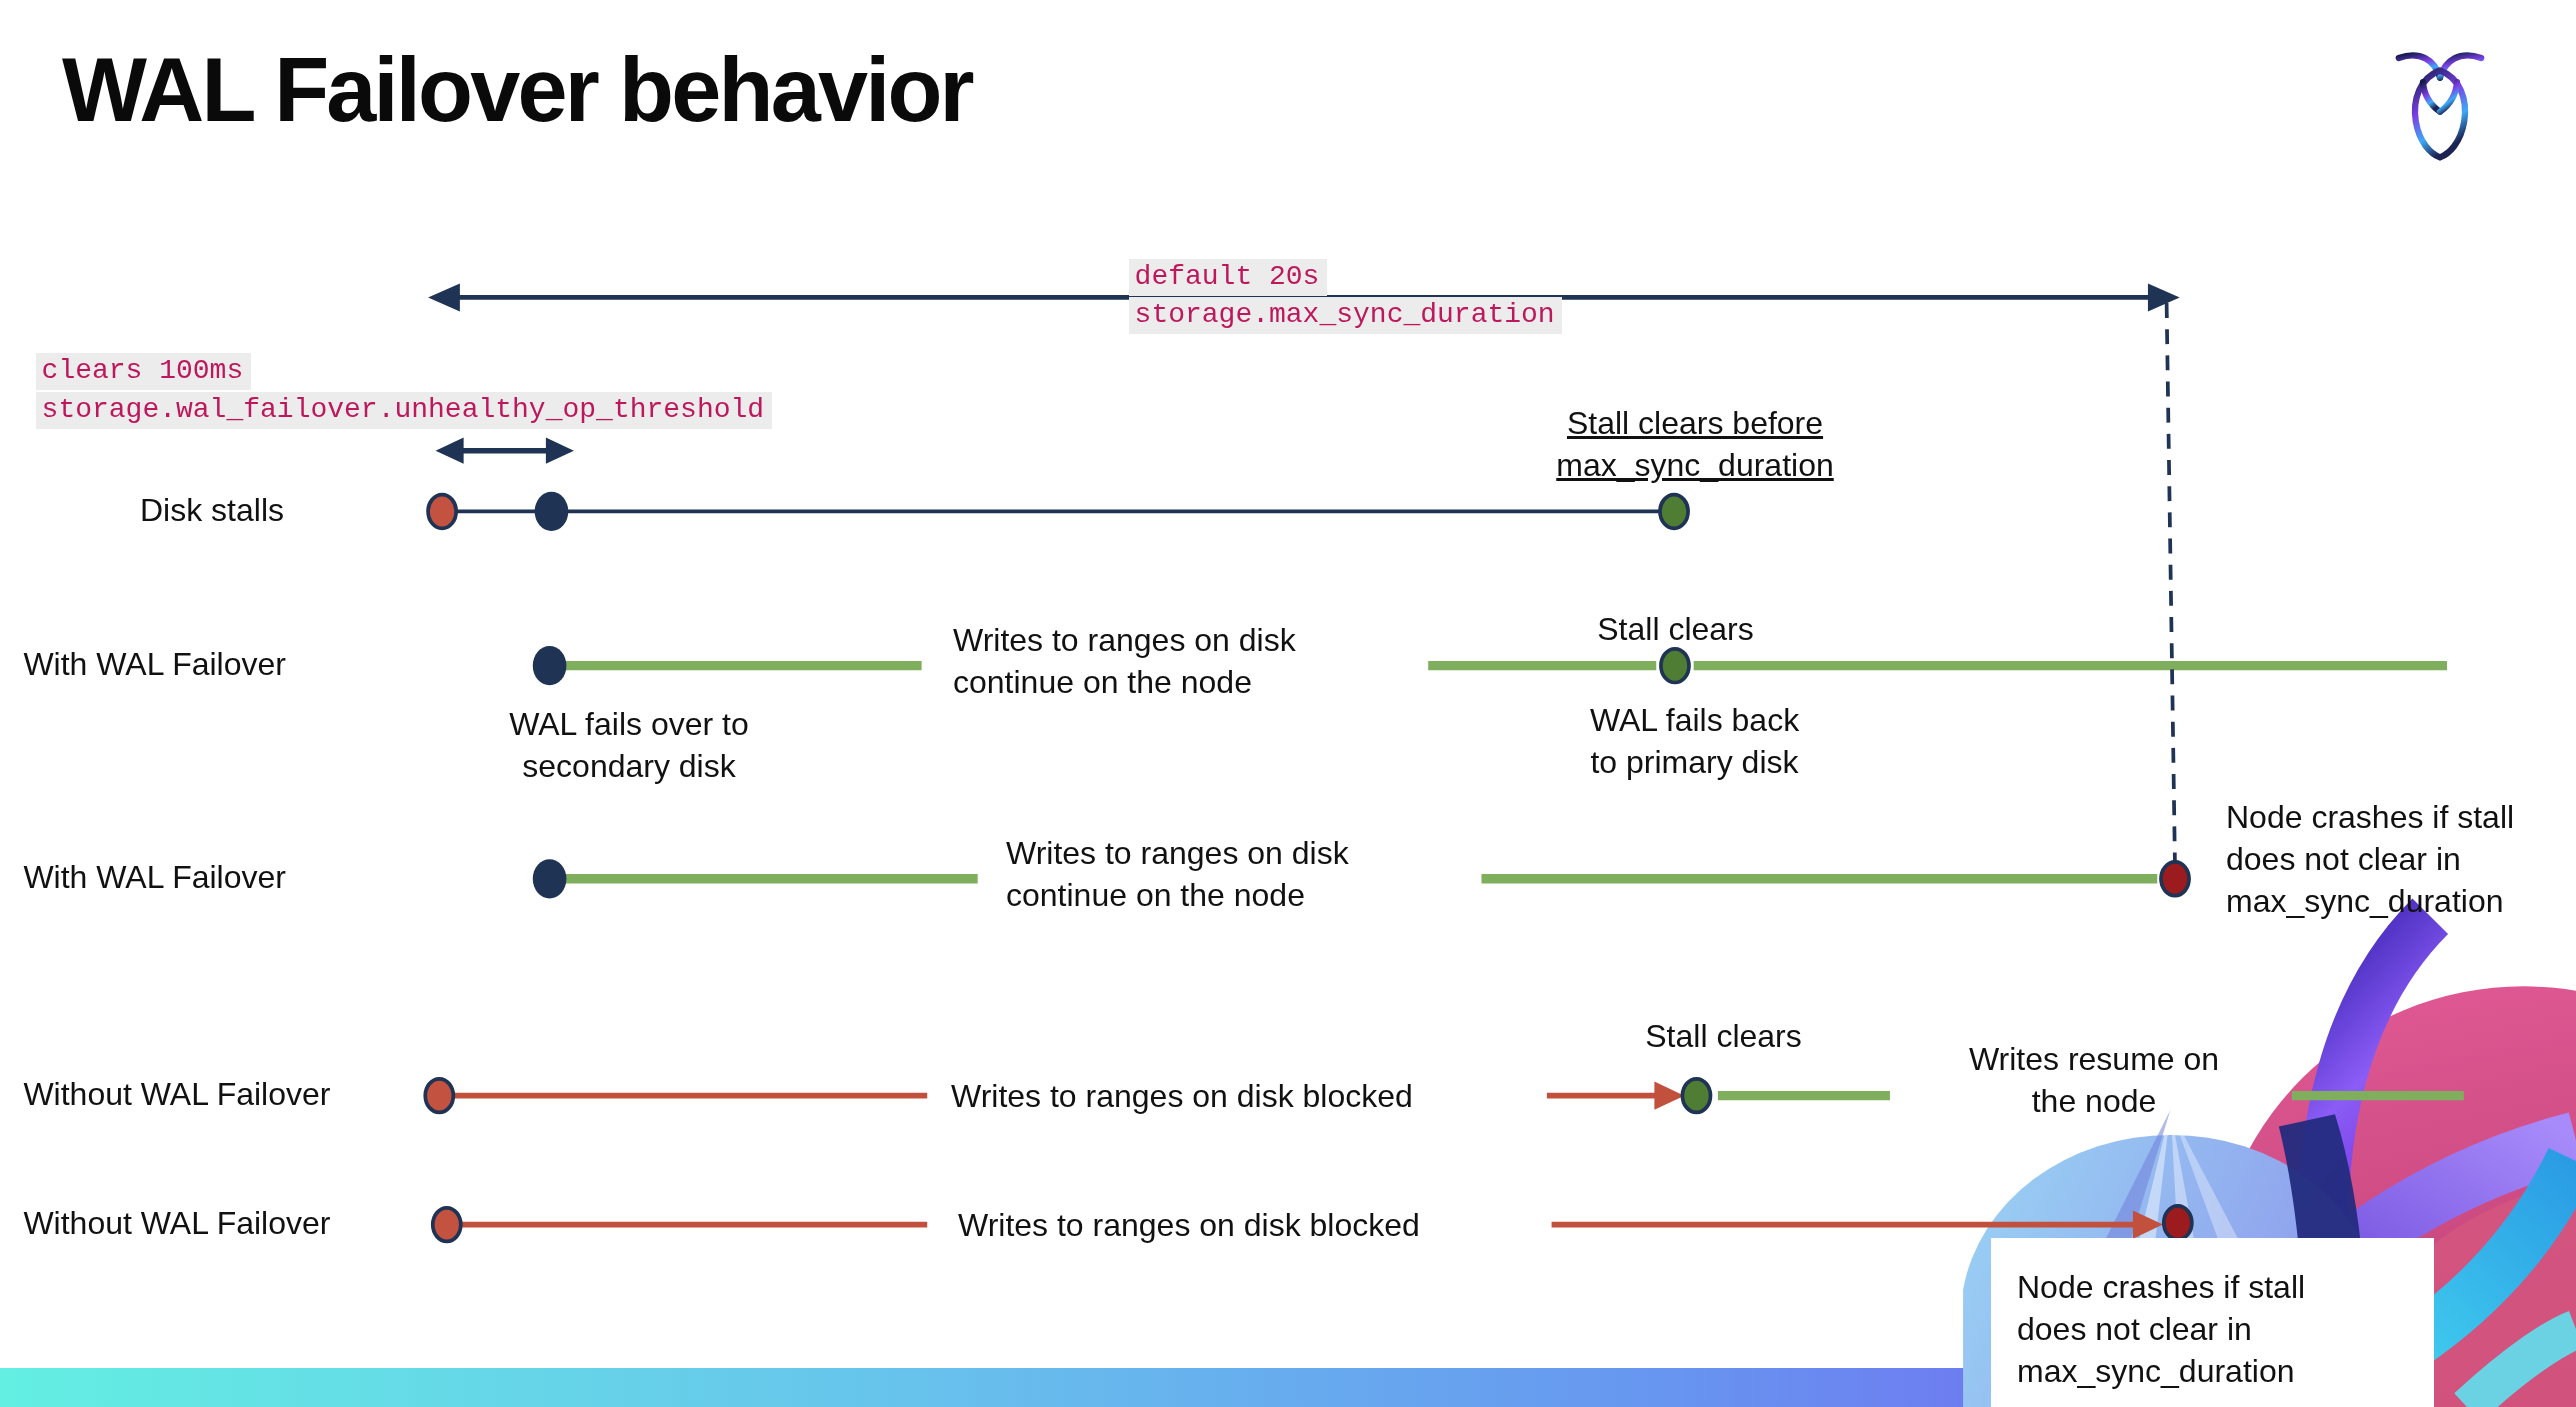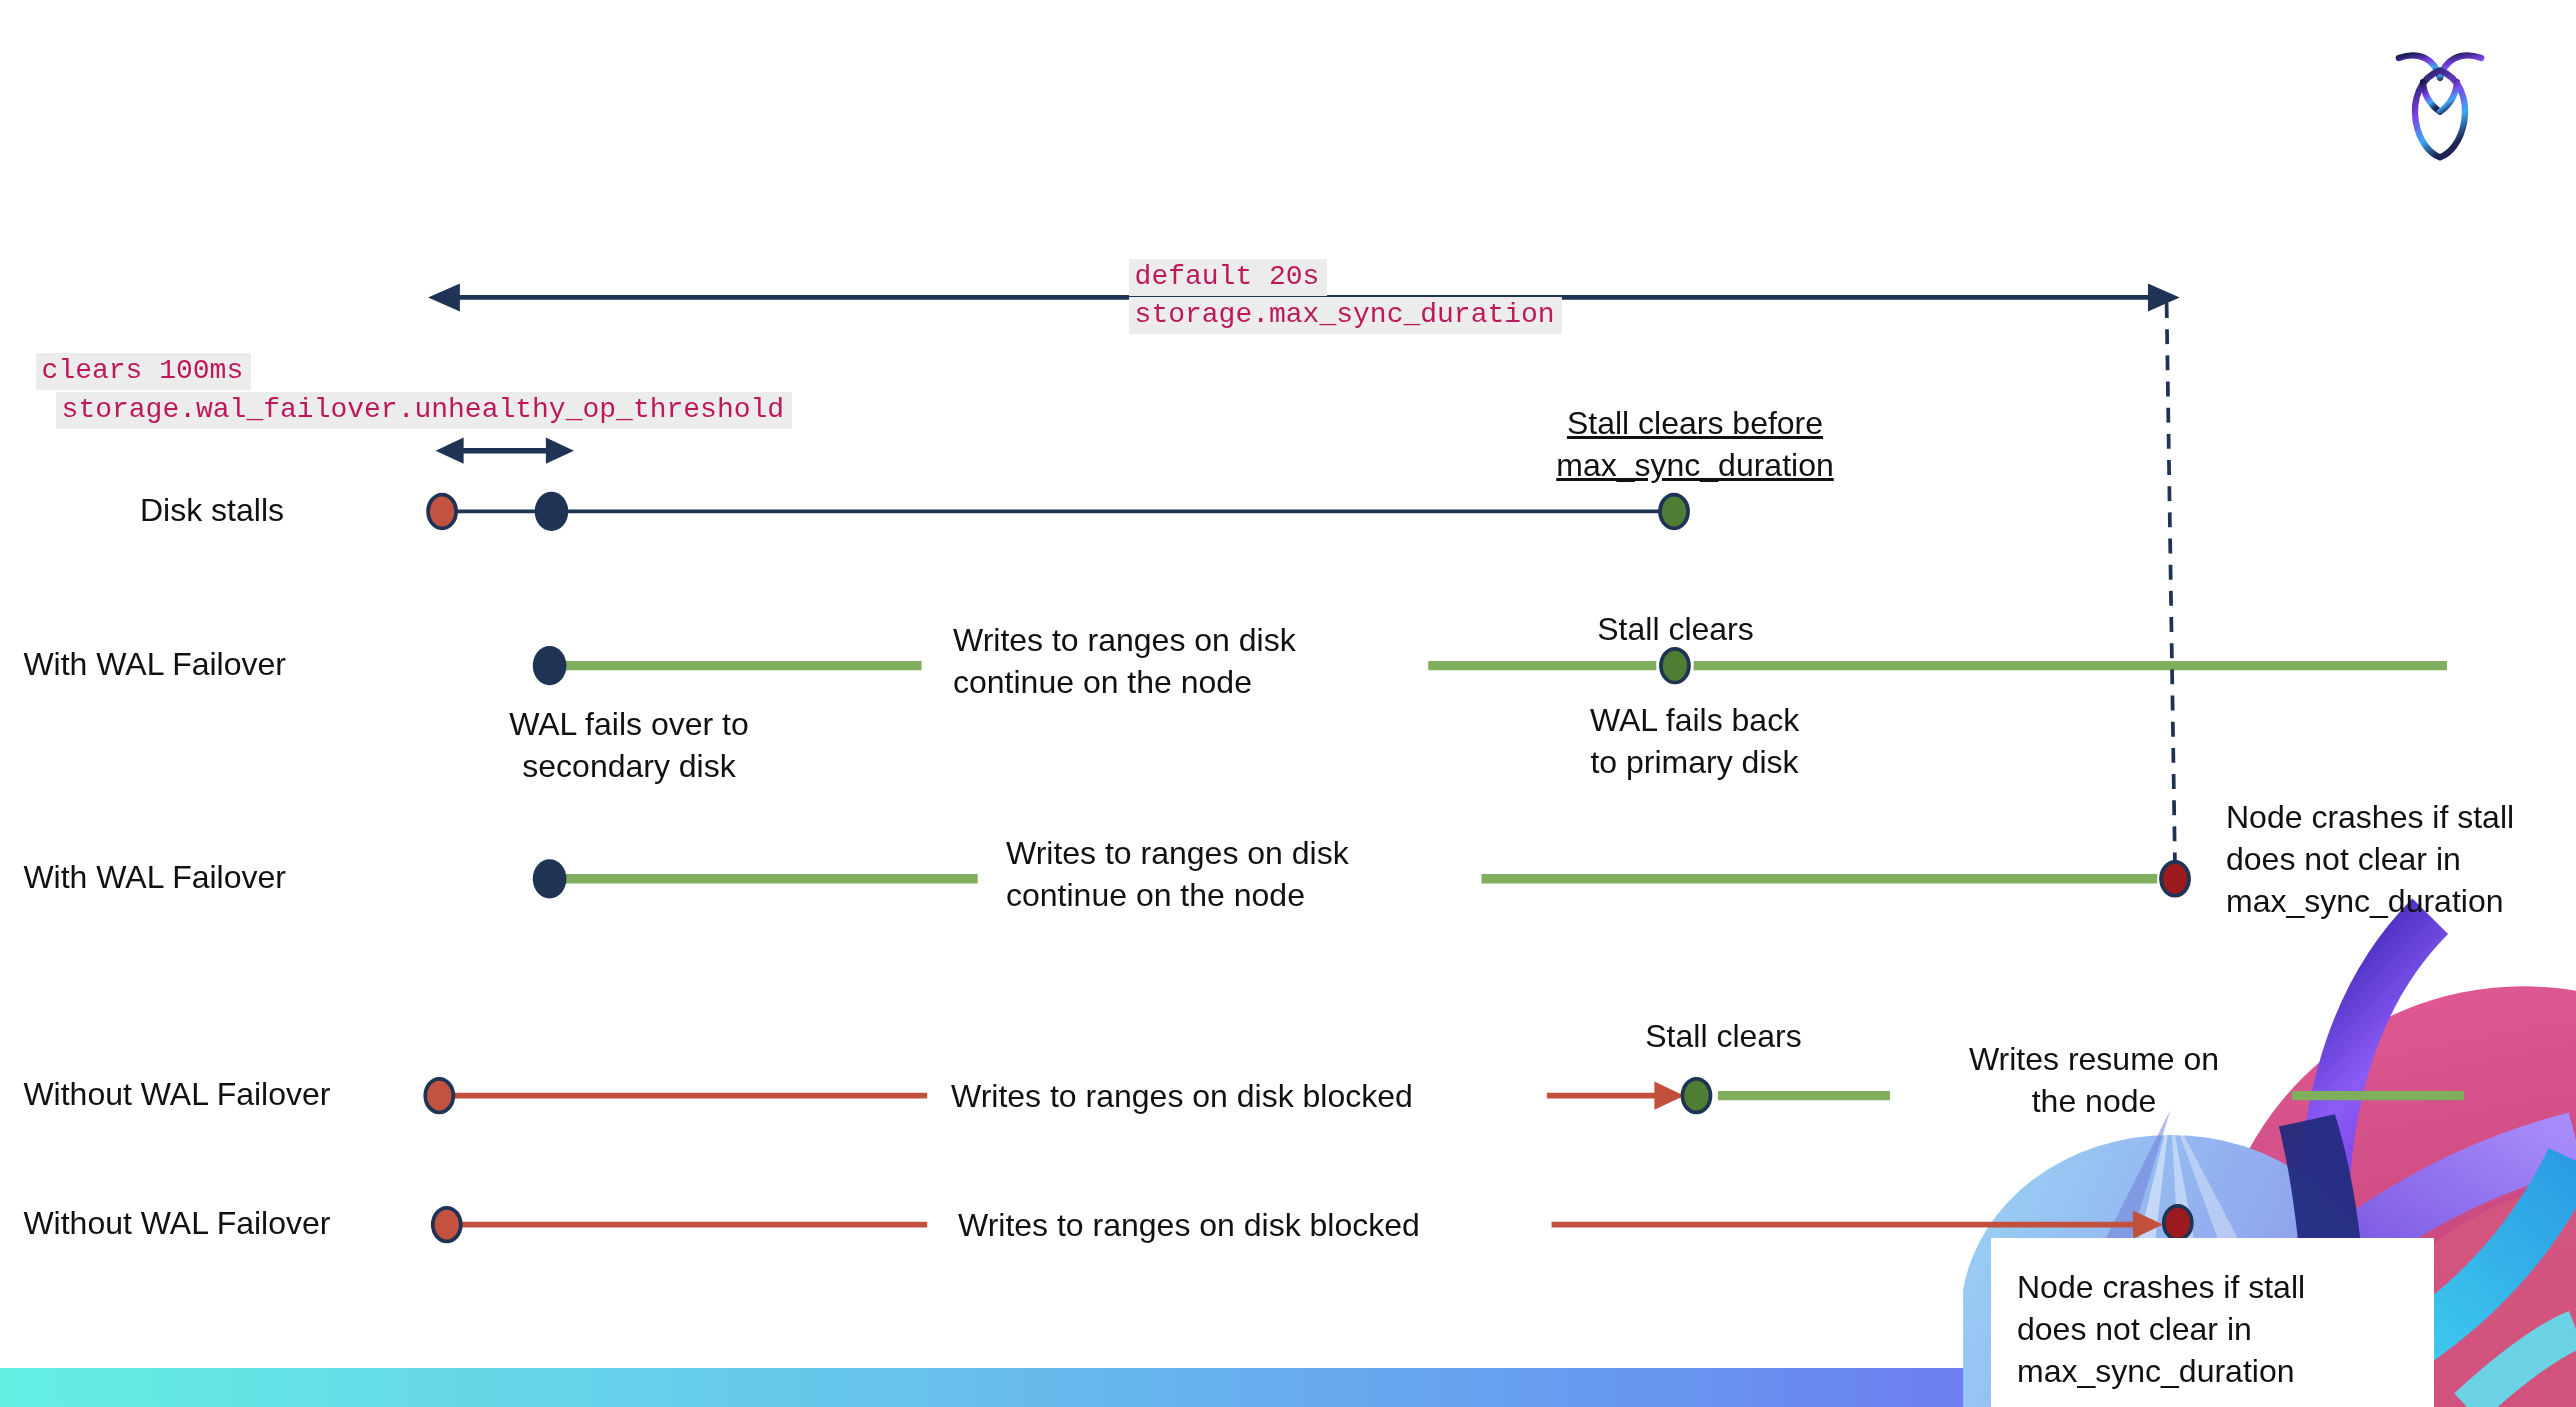--- a/index.html
+++ b/index.html
@@ -43,20 +43,21 @@
   .dot-navy{fill:var(--navy);}
   .dot-green{fill:var(--green-dot);stroke:var(--navy);stroke-width:4;}
   .dot-red-start{fill:var(--red-dot);stroke:var(--navy);stroke-width:4;}
   .dot-crash{fill:var(--crash-dot);stroke:var(--navy);stroke-width:4;}
 </style>
 </head>
 <body>
 
 <div class="page">
 
+  <div class="page-title">WAL Failover behavior</div>
 
   <svg class="logo" viewBox="0 0 100 125" aria-hidden="true">
     <defs>
       <linearGradient id="lg" x1="0" y1="0" x2="0.4" y2="1">
         <stop offset="0" stop-color="#141B4D"></stop>
         <stop offset="0.45" stop-color="#7B3FE4"></stop>
         <stop offset="0.75" stop-color="#3FA9F5"></stop>
         <stop offset="1" stop-color="#1B2353"></stop>
       </linearGradient>
     </defs>
@@ -153,21 +154,21 @@
     <line class="ln-red" x1="494" y1="1310" x2="992" y2="1310" stroke-width="6"></line>
     <line class="ln-red" x1="1660" y1="1310" x2="2286" y2="1310" stroke-width="6"></line>
     <polygon class="fill-red" points="2314,1310 2282,1295 2282,1325"></polygon>
     <ellipse class="dot-red-start" cx="478" cy="1310" rx="15" ry="18"></ellipse>
     <ellipse class="dot-crash" cx="2330" cy="1308" rx="15" ry="18"></ellipse>
   </svg>
 
   <div class="code" style="left:1129px;top:259px;">default 20s</div>
   <div class="code" style="left:1129px;top:297px;">storage.max_sync_duration</div>
   <div class="code" style="left:36px;top:353px;">clears 100ms</div>
-  <div class="code" style="left:36px;top:392px;margin-left:20px;">storage.wal_failover.unhealthy_op_threshold</div>
+  <div class="code" style="left:36px;top:392px;">storage.wal_failover.unhealthy_op_threshold</div>
 
   <div class="row-label right" style="left:140px;top:492px;width:248px;">Disk stalls</div>
   <div class="row-label" style="left:23.4px;top:646px;">With WAL Failover</div>
   <div class="row-label" style="left:23.4px;top:859px;">With WAL Failover</div>
   <div class="row-label" style="left:23.4px;top:1076px;">Without WAL Failover</div>
   <div class="row-label" style="left:23.4px;top:1205px;">Without WAL Failover</div>
 
   <div class="label center" style="left:1522px;top:402px;width:346px;text-decoration:underline;">Stall clears before
 max_sync_duration</div>
   <div class="label" style="left:953px;top:619px;width:430px;">Writes to ranges on disk

